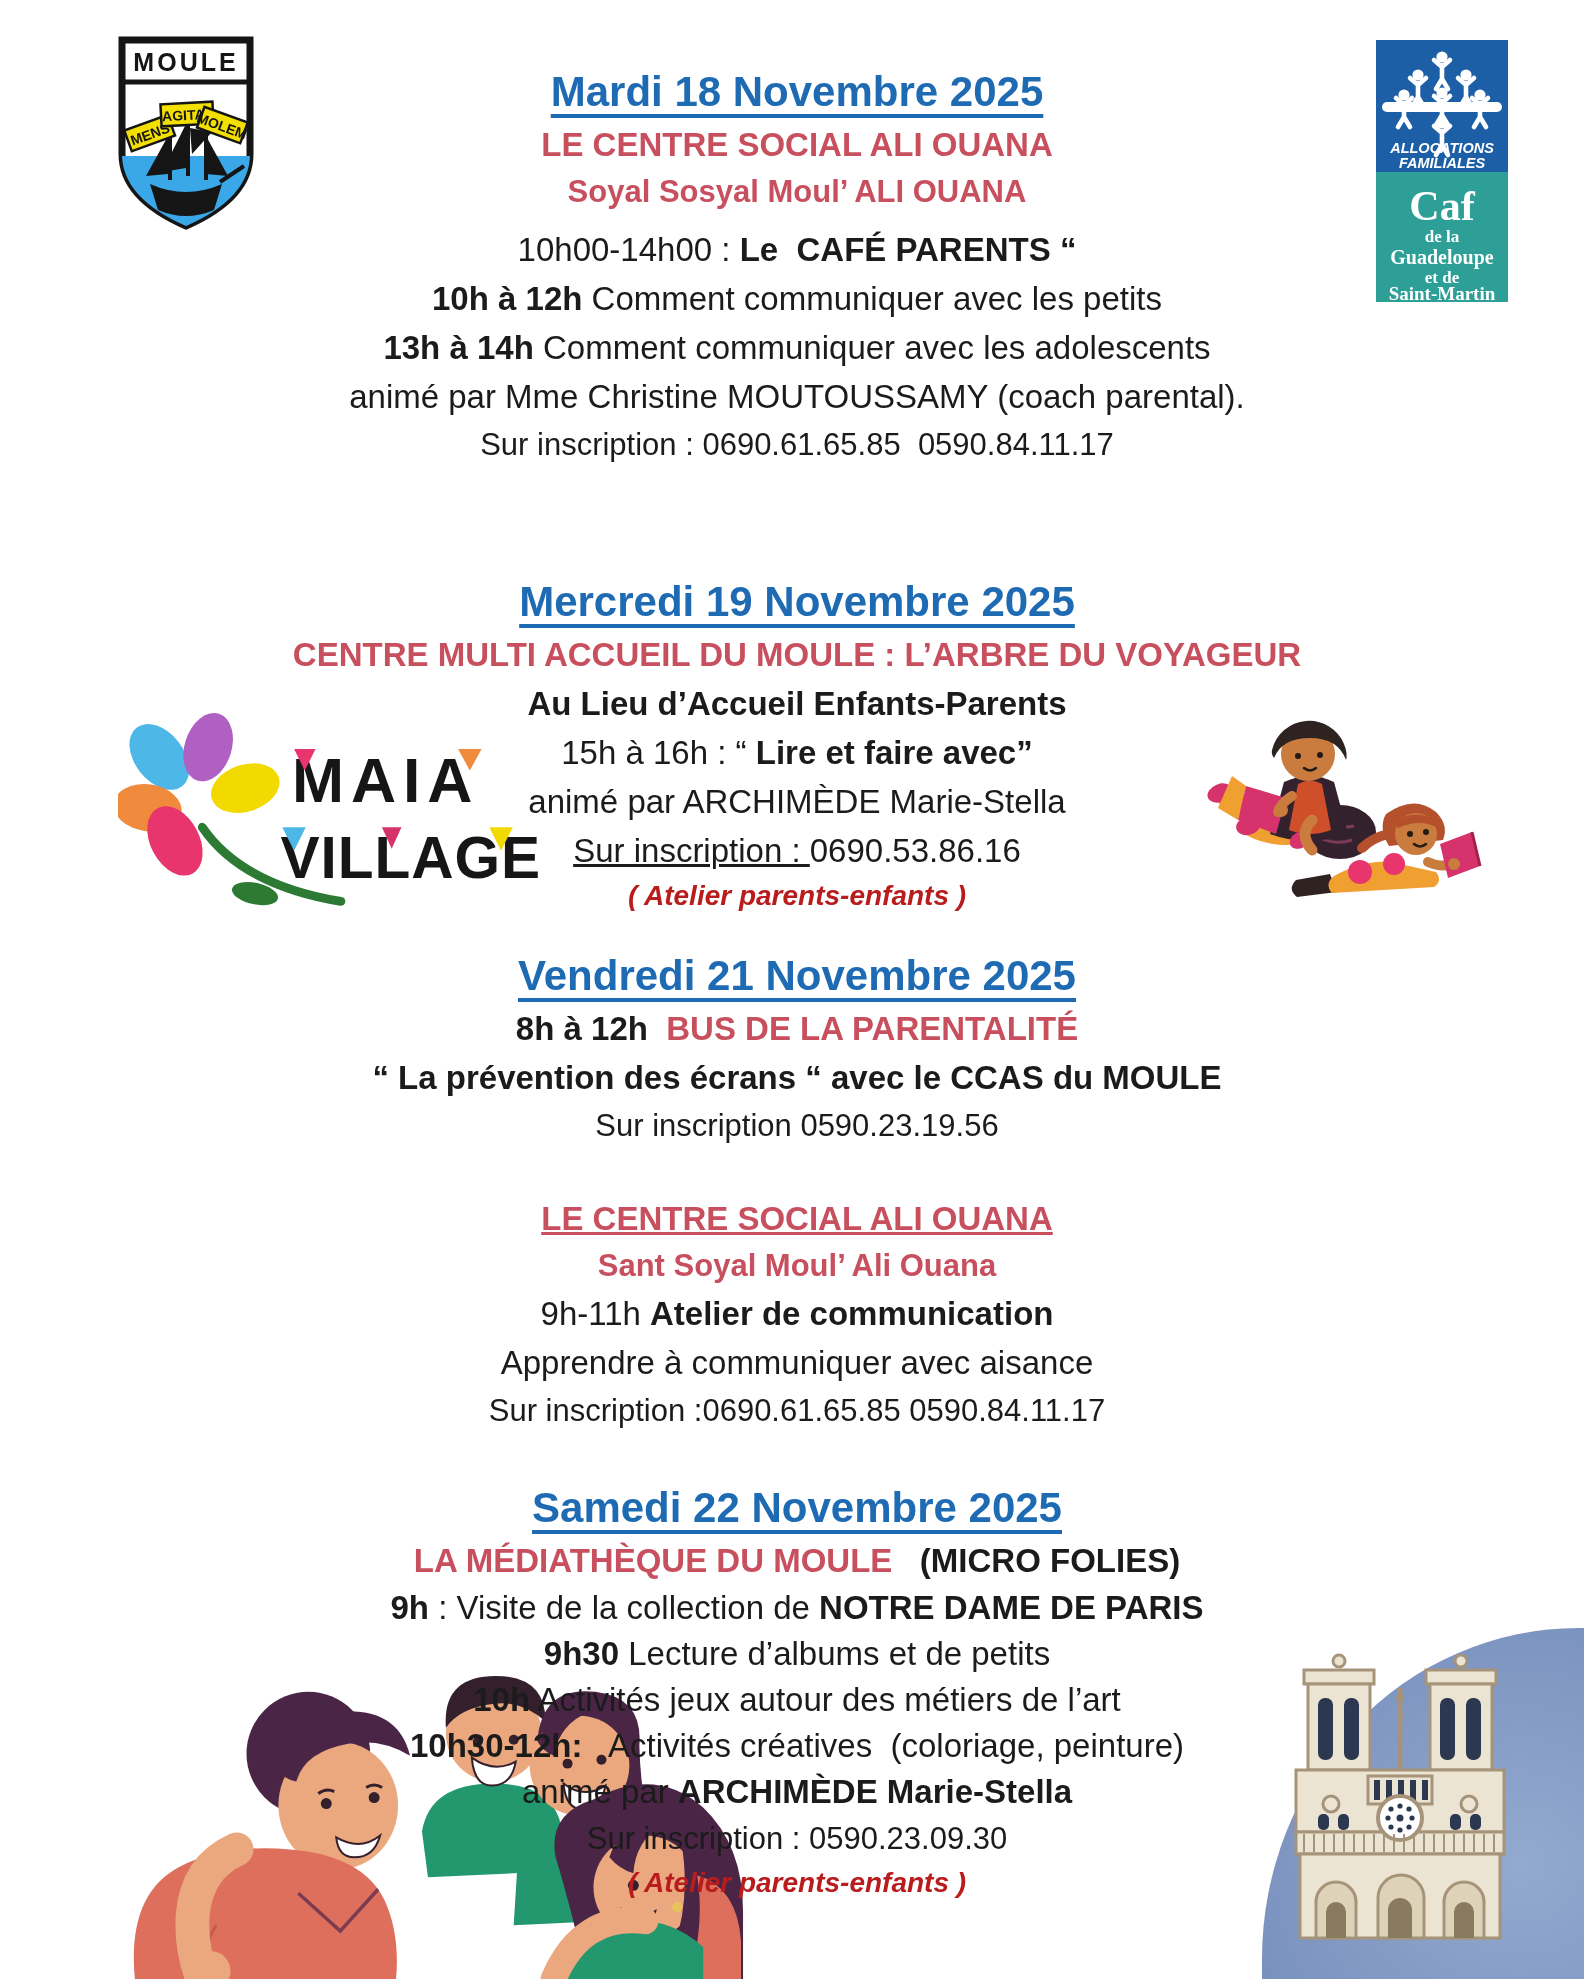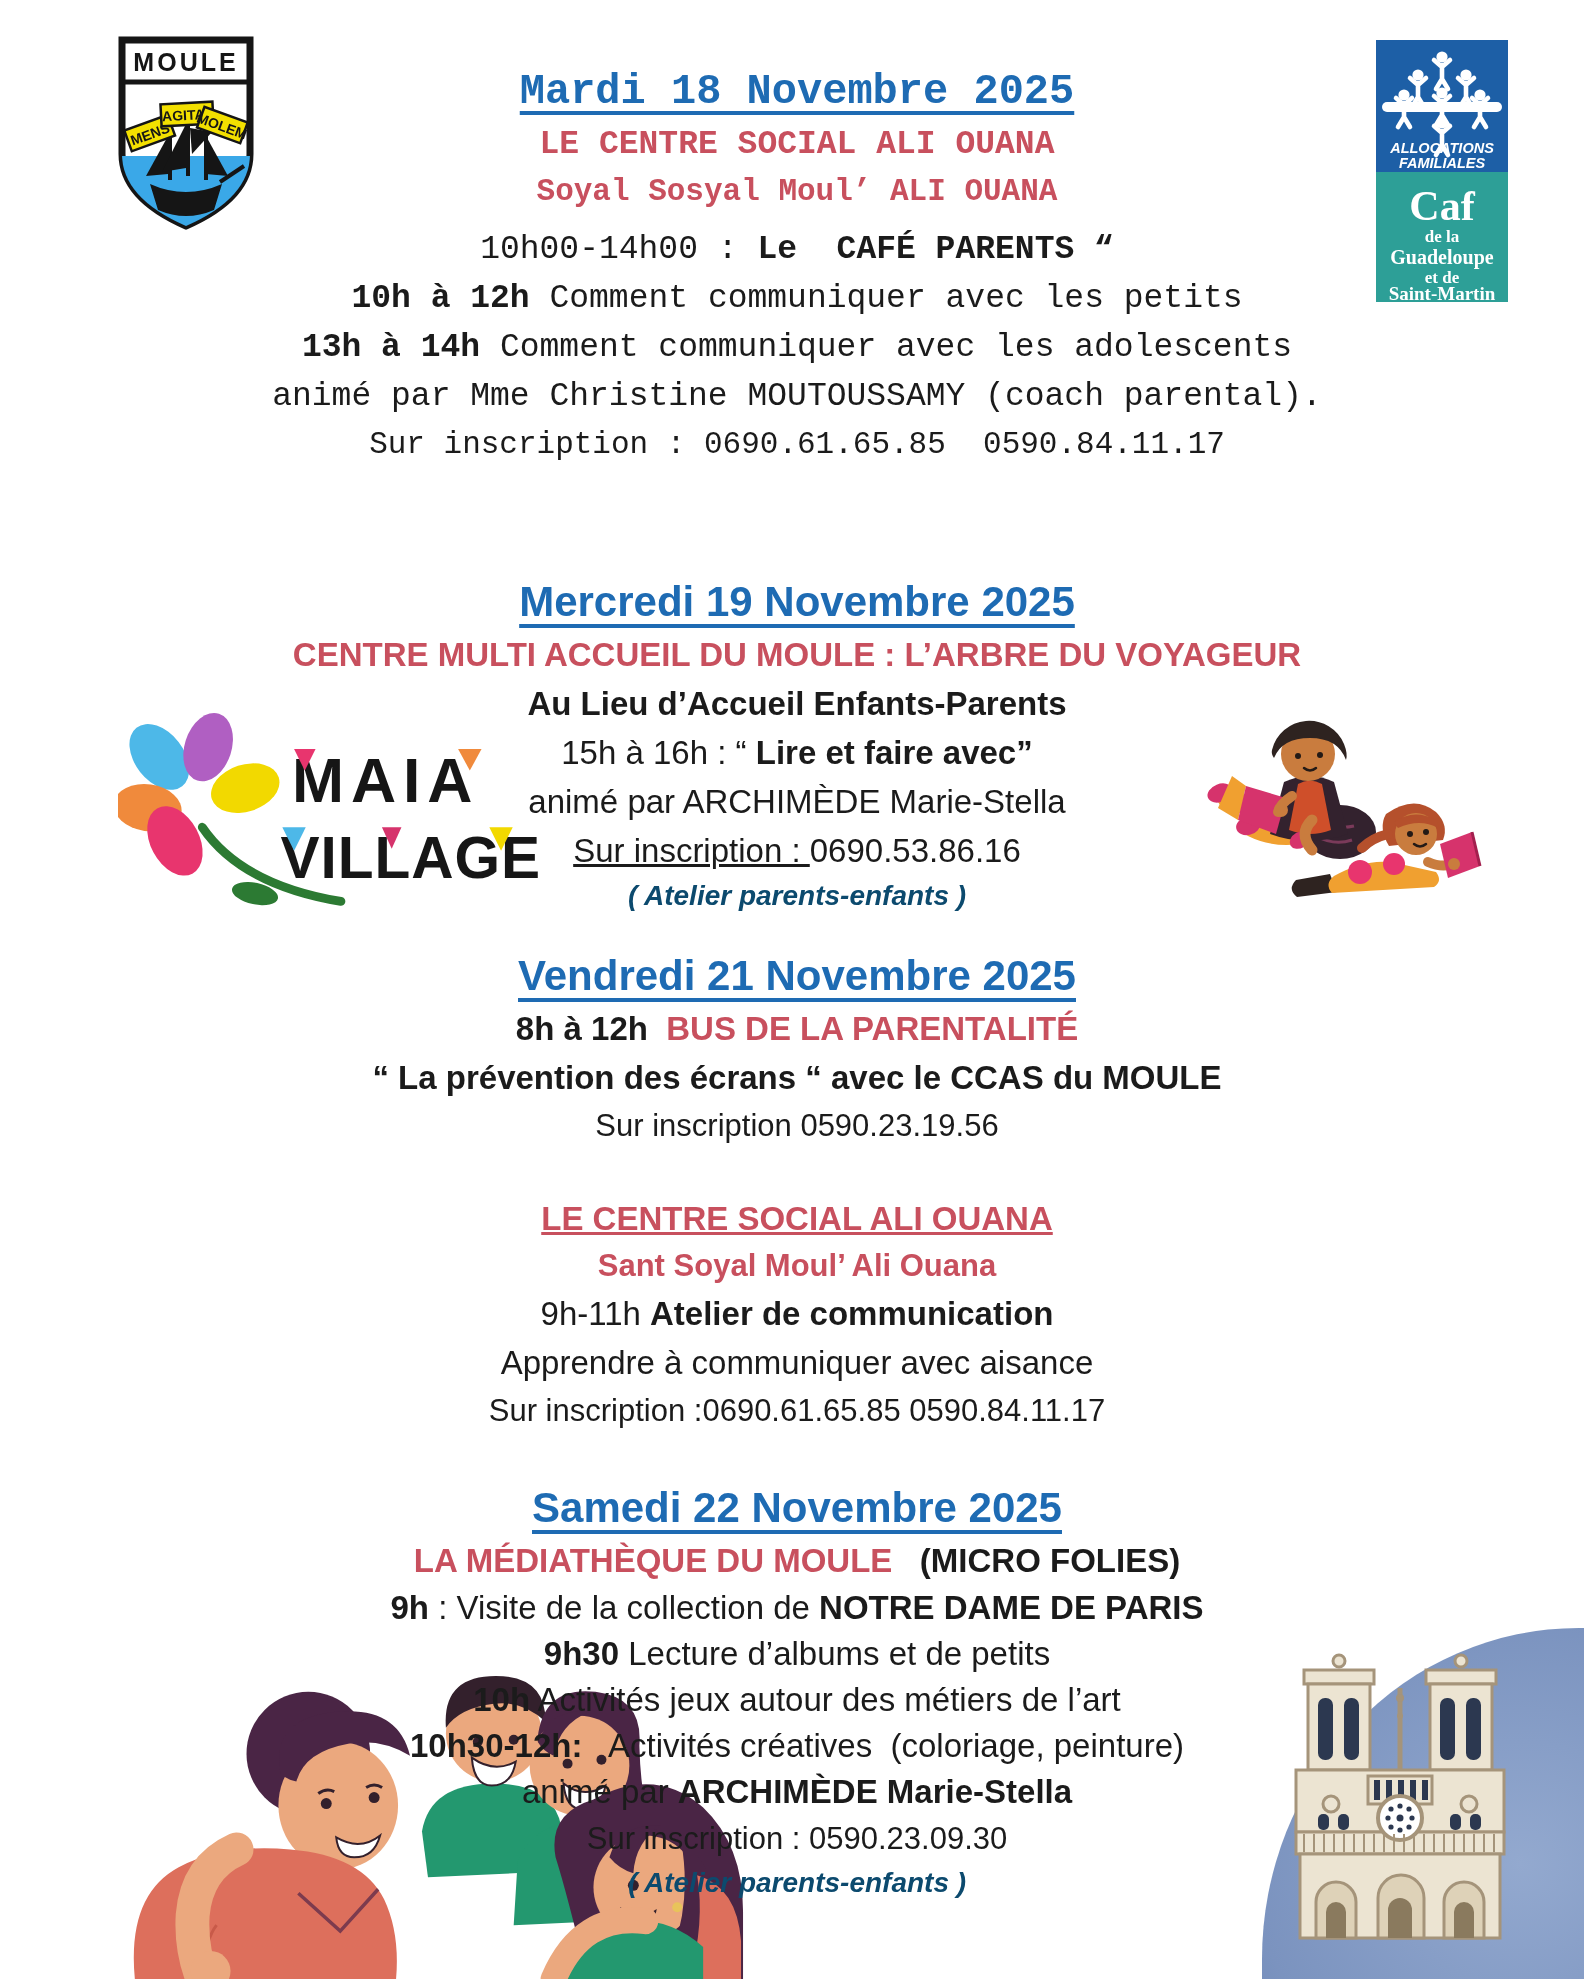--- a/index.html
+++ b/index.html
@@ -17,21 +17,21 @@
   .date span { text-decoration: underline; text-decoration-thickness: 3.5px; text-underline-offset: 8px; }
   .red-b { color: #c8505e; font-weight: 700; }
   .b { font-weight: 700; }
   .u { text-decoration: underline; }
   .l-venue  { font-size: 33px; line-height: 49px; }
   .l-creole { font-size: 31px; line-height: 46px; }
   .l-body   { font-size: 33px; line-height: 49px; }
   .l-body46 { font-size: 33px; line-height: 46px; }
   .l-insc   { font-size: 31px; line-height: 47px; }
   .quote    { font-weight: 700; font-style: italic; }
-  .atelier  { font-size: 28px; line-height: 42px; font-weight: 700; font-style: italic; color: #0c4a6e; }
+  .atelier  { font-size: 28px; line-height: 42px; font-weight: 700; font-style: italic; color: #b91c1c; }
   .img { position: absolute; z-index: 1; }
   .blob {
     position: absolute; z-index: 0;
     left: 1262px; top: 1628px; width: 680px; height: 620px;
     background: radial-gradient(ellipse at 38% 38%, #93a9cf 0%, #7b93bf 45%, #5d7bae 75%, #4d6b9e 100%);
     border-radius: 48% 52% 45% 55% / 55% 45% 58% 42%;
   }
 </style>
 </head>
 <body>
@@ -289,21 +289,21 @@
       <path d="M158,292 v-36 a20,20 0 0 1 40,0 v36 Z"></path>
     </g>
     <g fill="#8a7a5e">
       <path d="M40,292 v-26 a10,10 0 0 1 20,0 v26 Z"></path>
       <path d="M102,292 v-28 a12,12 0 0 1 24,0 v28 Z"></path>
       <path d="M168,292 v-26 a10,10 0 0 1 20,0 v26 Z"></path>
     </g>
   </svg>
 </div>
 
-<div class="sec" style="top:64px;font-family:Liberation Mono, monospace;">
+<div class="sec" style="top:64px;">
   <p class="date pre"><span>Mardi 18 Novembre 2025</span></p>
   <p class="l-venue red-b pre">LE CENTRE SOCIAL ALI OUANA</p>
   <p class="l-creole red-b pre">Soyal Sosyal Moul’ ALI OUANA</p>
   <p class="l-body pre" style="margin-top:10px;"><span>10h00-14h00 : </span><span class="b">Le  CAFÉ PARENTS “</span></p>
   <p class="l-body pre"><span class="b">10h à 12h</span><span> Comment communiquer avec les petits</span></p>
   <p class="l-body pre"><span class="b">13h à 14h</span><span> Comment communiquer avec les adolescents</span></p>
   <p class="l-body pre">animé par Mme Christine MOUTOUSSAMY (coach parental).</p>
   <p class="l-insc pre">Sur inscription : 0690.61.65.85  0590.84.11.17</p>
 </div>
 

